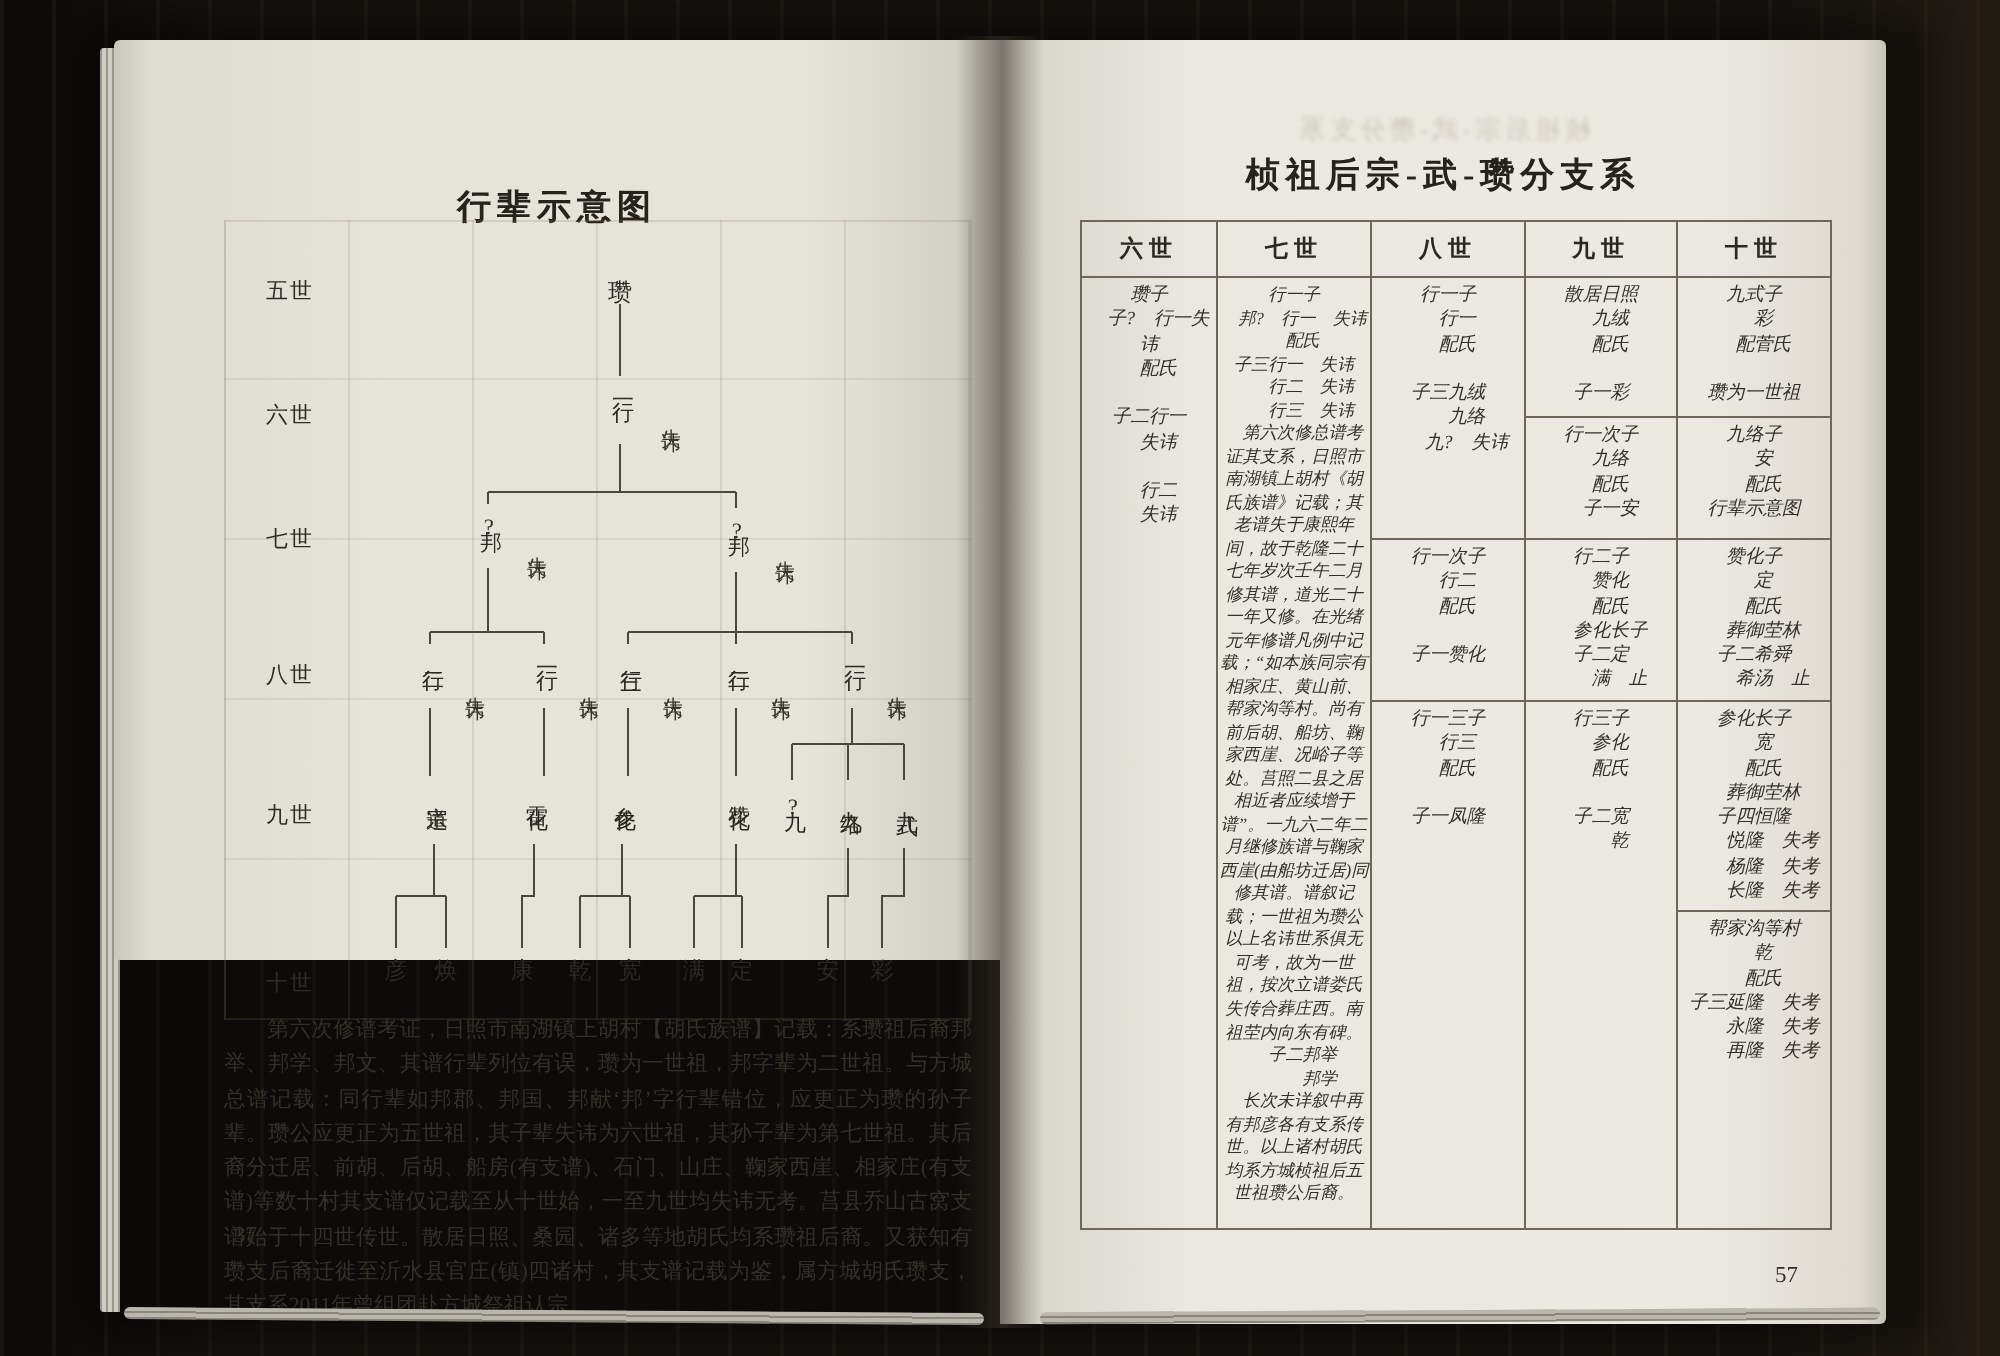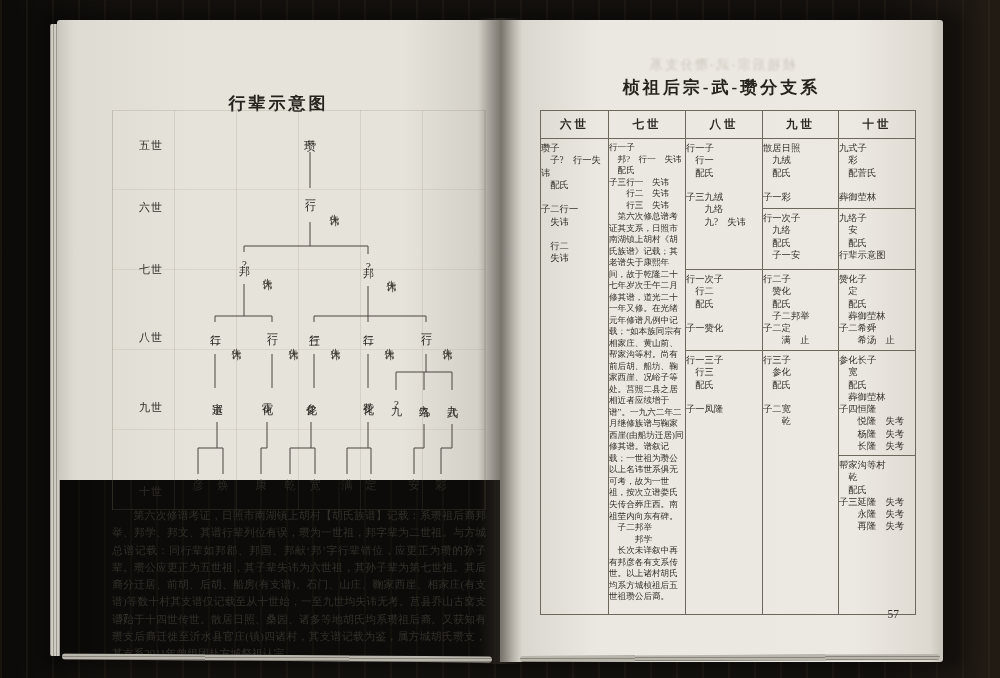--- a/index.html
+++ b/index.html
@@ -45,46 +45,46 @@
   .pg-title{position:absolute;left:0;width:100%;text-align:center;font-weight:bold;letter-spacing:3px;color:#26231e;}
   .left .pg-title{top:72px;font-size:17px;}
   .right .pg-title{top:56px;font-size:17px;}
   .bleed-grid{
     position:absolute;left:55px;top:90px;width:372px;height:398px;opacity:.55;
     border:1px solid rgba(125,113,92,.35);
     background:
       repeating-linear-gradient(90deg,rgba(125,113,92,0) 0 61px,rgba(125,113,92,.3) 61px 62px),
       repeating-linear-gradient(0deg,rgba(125,113,92,0) 0 79px,rgba(125,113,92,.22) 79px 80px);
   }
-  .gen-label{position:absolute;left:70px;width:36px;text-align:right;font-size:11px;letter-spacing:1px;color:#2f2c27;}
+  .gen-label{position:absolute;left:70px;width:36px;text-align:center;font-size:11px;letter-spacing:1px;color:#2f2c27;}
   .vn{
     position:absolute;writing-mode:vertical-rl;text-orientation:upright;
     font-size:11px;line-height:1;letter-spacing:2px;color:#2b2823;transform:translateX(-50%);
   }
   .vn.note{font-size:10px;color:#38352d;}
   .leaf{position:absolute;font-size:11.5px;color:#2b2823;transform:translateX(-50%);}
   .tree-svg{position:absolute;left:0;top:0;}
   .tree-svg path{stroke:#4b4740;stroke-width:1;fill:none;}
   .para{
     position:absolute;left:55px;width:374px;top:487px;
     font-size:10.8px;line-height:1.6;text-align:justify;text-indent:2em;color:#33302a;
   }
   .pagenum{position:absolute;font-size:11.5px;color:#33302a;}
   .left .pagenum{left:60px;top:592px;}
-  .right .pagenum{right:44px;top:588px;}
+  .right .pagenum{right:44px;top:612px;}
   
   table.tbl{
     position:absolute;left:40px;top:90px;width:375px;
     border-collapse:collapse;table-layout:fixed;
   }
   .tbl th,.tbl td{border:1px solid #6d675c;overflow:hidden;}
   .tbl th{height:25px;font-size:11.5px;font-weight:600;letter-spacing:3px;text-align:center;color:#2b2823;}
   .tbl td{
     vertical-align:top;padding:3px 0;font-size:9.3px;line-height:1.32;
-    white-space:pre-wrap;color:#33302a;text-align:left;
+    white-space:pre-wrap;color:#33302a;text-align:center;font-style:italic;
   }
   .tbl td.wide{font-size:8.6px;line-height:1.34;}
   .bleed-title{
     position:absolute;left:0;top:36px;width:100%;text-align:center;
     font-size:13px;color:#8d8678;opacity:.35;filter:blur(1px);transform:scaleX(-1);letter-spacing:2px;
   }
 </style>
 </head>
 <body>
 
@@ -210,42 +210,42 @@
 　　九?　失讳</td>
       <td>散居日照
 　九绒
 　配氏
 
 子一彩</td>
       <td>九式子
 　彩
 　配菅氏
 
-葬御茔林</td>
+瓒为一世祖</td>
     </tr>
     <tr style="height:61px">
       <td>行一次子
 　九络
 　配氏
 　子一安</td>
       <td>九络子
 　安
 　配氏
 行辈示意图</td>
     </tr>
     <tr style="height:81px">
       <td>行一次子
 　行二
 　配氏
 
 子一赞化</td>
       <td>行二子
 　赞化
 　配氏
-　子二邦举
+　参化长子
 子二定
 　　满　止</td>
       <td>赞化子
 　定
 　配氏
 　葬御茔林
 子二希舜
 　　希汤　止</td>
     </tr>
     <tr style="height:100px">

